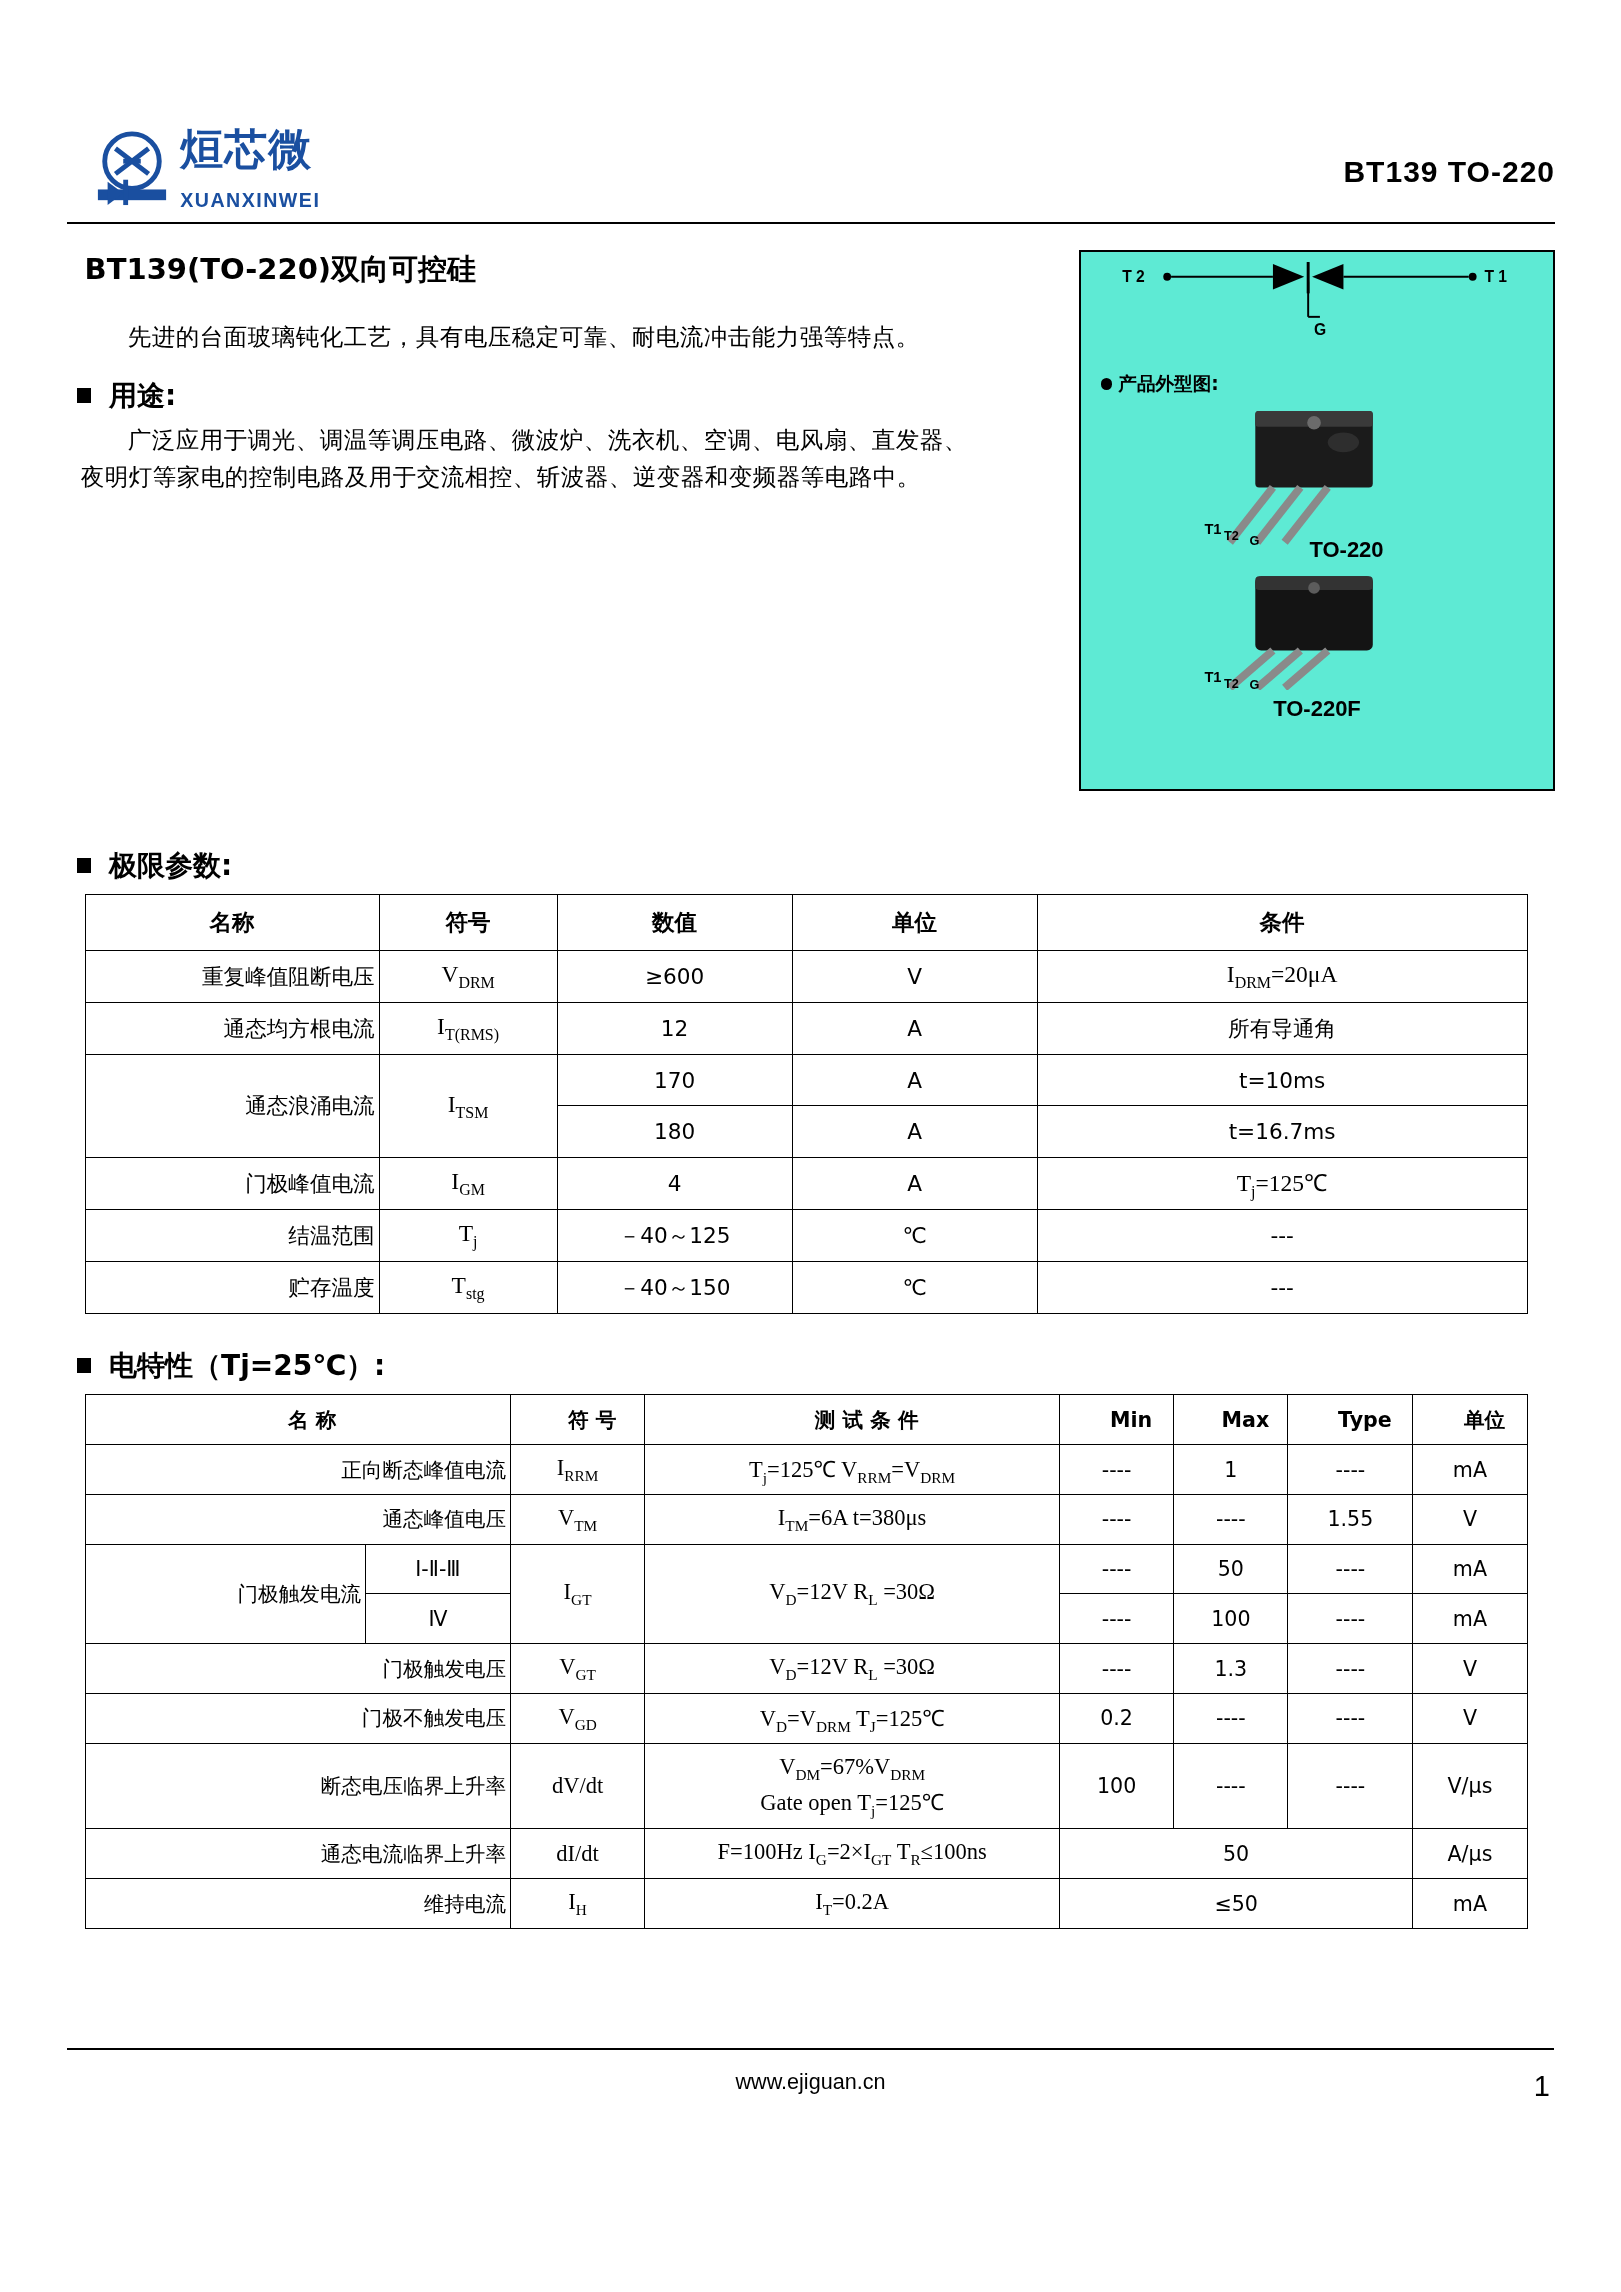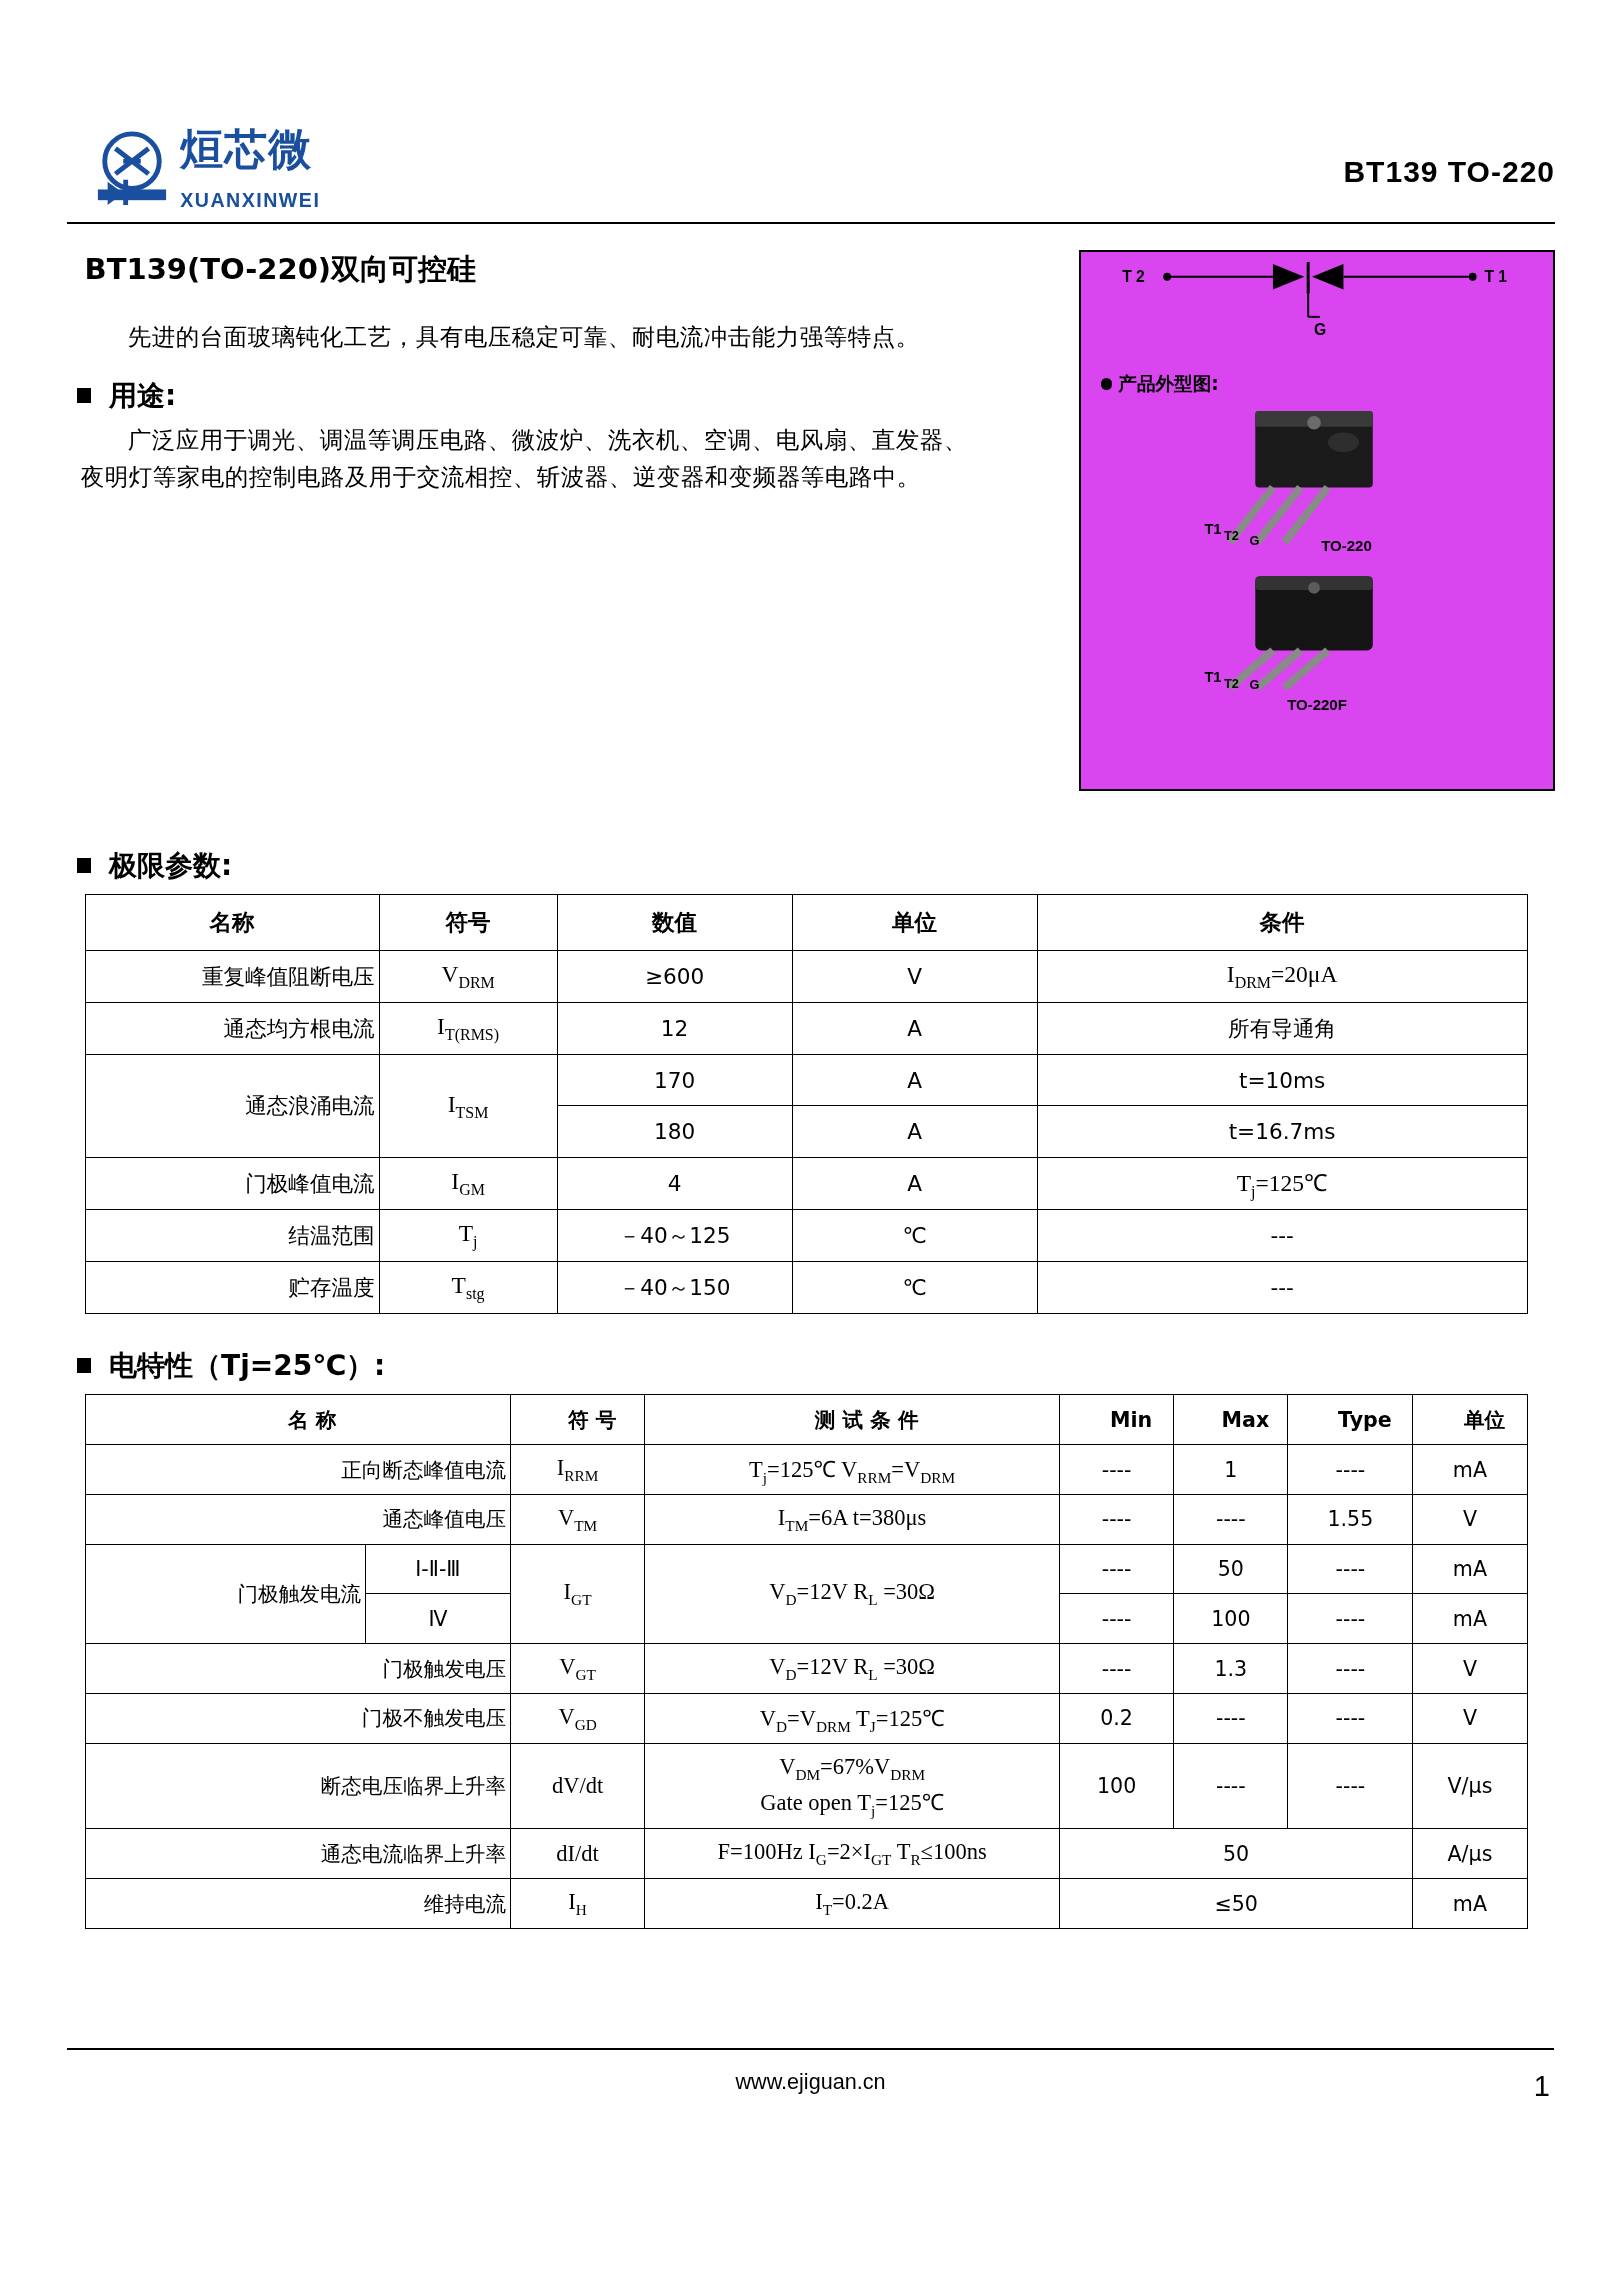--- a/index.html
+++ b/index.html
@@ -129,21 +129,21 @@
   }
 
   
   .pkg-box {
     position: absolute;
     right: 0;
     top: 0;
     width: 472px;
     height: 537px;
     border: 2px solid #000;
-    background: #d946ef;
+    background: #5eead4;
     overflow: hidden;
   }
   .pkg-schematic {
     position: relative;
     height: 116px;
   }
   .pkg-caption {
     font-family: "DejaVu Sans", sans-serif;
     font-size: 18.6px;
     font-weight: bold;
@@ -162,21 +162,21 @@
     height: 157px;
   }
   .pkg-photo2 {
     position: relative;
     margin-top: 11.8px;
     height: 147px;
   }
   .pkg-label {
     font-family: "Liberation Sans", sans-serif;
     font-weight: bold;
-    font-size: 15px;
+    font-size: 22px;
     text-align: center;
   }
 
   
   table {
     border-collapse: collapse;
     width: 1443px;
     margin-left: 17.6px;
     table-layout: fixed;
   }

